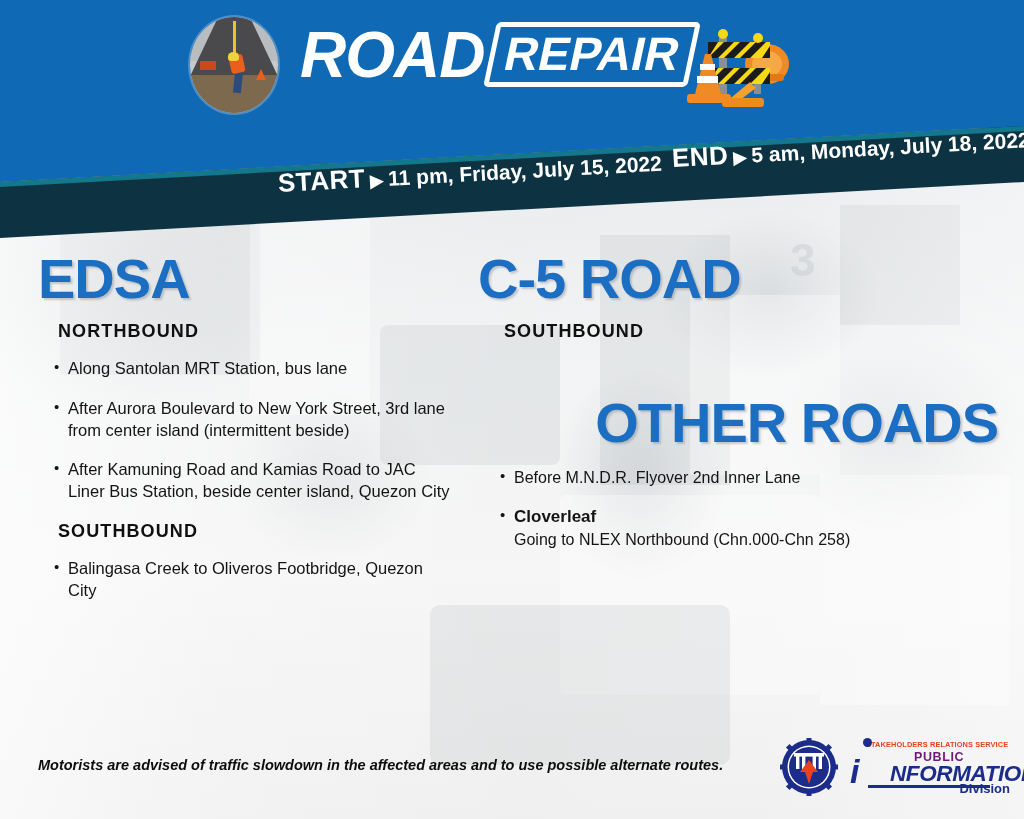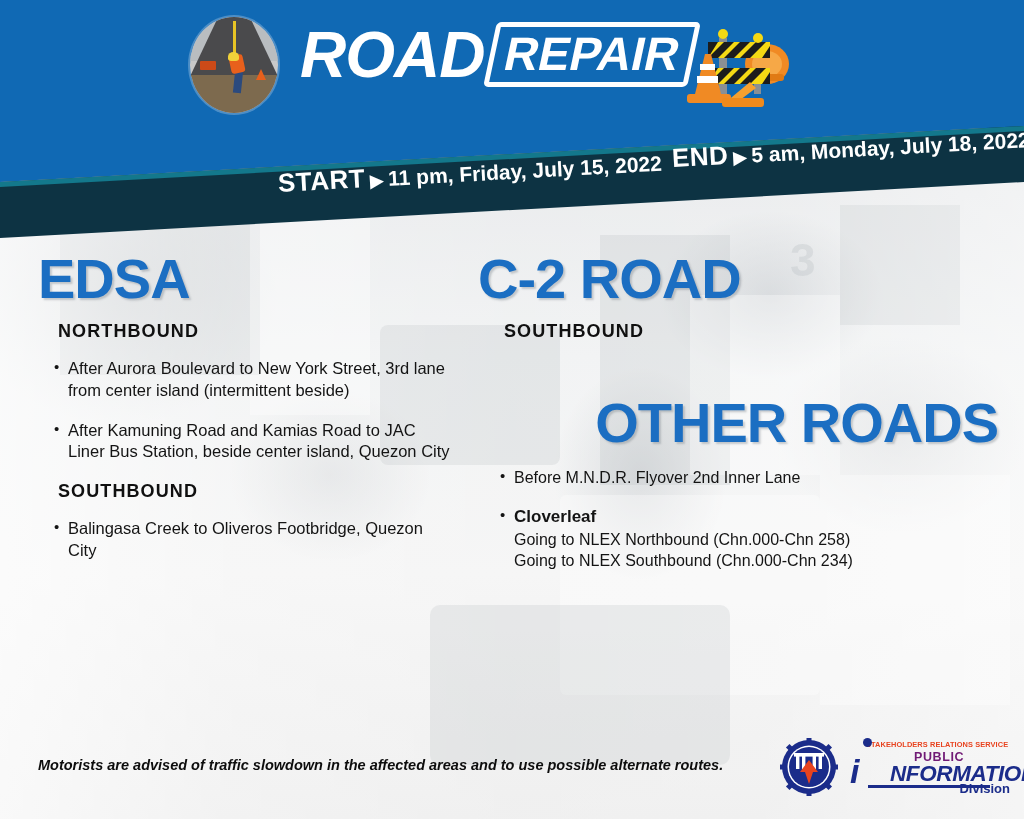--- a/index.html
+++ b/index.html
@@ -396,42 +396,42 @@
     <span class="kw">START</span><span class="tri">▶</span><span>11 pm, Friday, July 15, 2022</span>
   </div>
   <div class="end-label">
     <span class="kw">END</span><span class="tri">▶</span><span>5 am, Monday, July 18, 2022</span>
   </div>
 
   <div class="col col-left">
     <h1 class="big-head">EDSA</h1>
     <div class="sub-head">NORTHBOUND</div>
     <ul class="items">
+      <li>Along Santolan MRT Station, bus lane</li>
       <li>After Aurora Boulevard to New York Street, 3rd lane from center island (intermittent beside)</li>
       <li>After Kamuning Road and Kamias Road to JAC Liner Bus Station, beside center island, Quezon City</li>
     </ul>
     <div class="sub-head">SOUTHBOUND</div>
     <ul class="items">
       <li>Balingasa Creek to Oliveros Footbridge, Quezon City</li>
     </ul>
   </div>
 
   <div class="col col-right">
-    <h1 class="big-head">C-2 ROAD</h1>
+    <h1 class="big-head">C-5 ROAD</h1>
     <div class="sub-head">SOUTHBOUND</div>
 
     <h1 class="big-head other-head">OTHER ROADS</h1>
     <ul class="items other-list">
       <li>
         <span class="note">Before M.N.D.R. Flyover 2nd Inner Lane</span>
       </li>
       <li>
         <span class="lead">Cloverleaf</span>
         <span class="note">Going to NLEX Northbound (Chn.000-Chn 258)</span>
-        <span class="note">Going to NLEX Southbound (Chn.000-Chn 234)</span>
       </li>
     </ul>
   </div>
 
   <div class="footer-note">Motorists are advised of traffic slowdown in the  affected areas and to use possible alternate routes.</div>
 
   <div class="agency-logo">
     <svg class="gear-emblem" viewBox="0 0 58 58">
       <g fill="#1b2c8a">
         <circle cx="29" cy="29" r="27"></circle>

